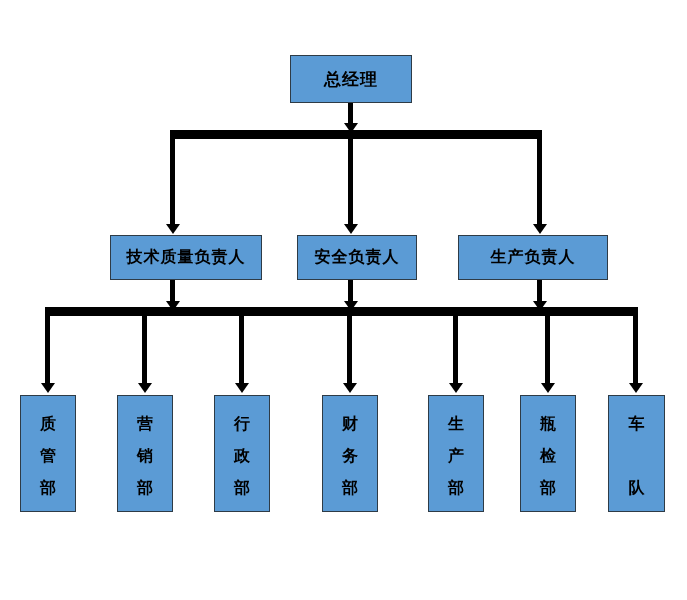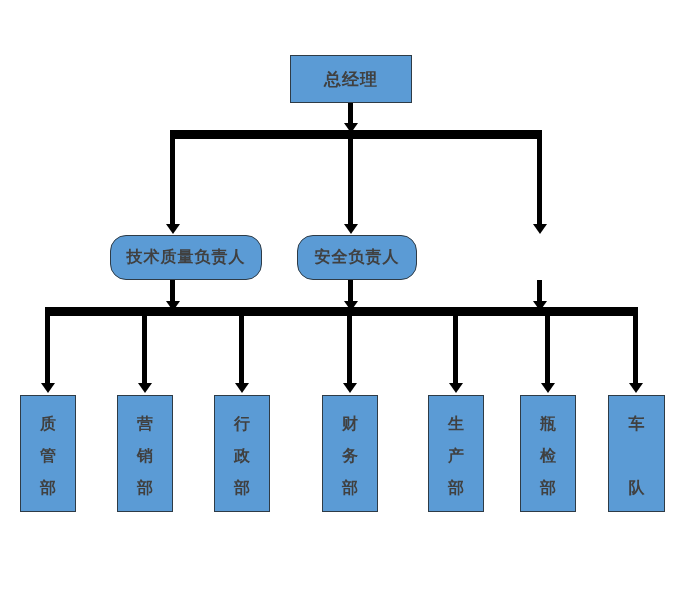--- a/index.html
+++ b/index.html
@@ -16,35 +16,34 @@
     width: 687px;
     height: 600px;
     background: #ffffff;
     overflow: hidden;
   }
   .node {
     position: absolute;
     box-sizing: border-box;
     background: #5B9BD5;
     border: 1px solid #2E3B46;
-    color: #404040;
+    color: #000000;
     display: flex;
     align-items: center;
     justify-content: center;
     text-align: center;
     font-weight: bold;
     letter-spacing: 1px;
     z-index: 3;
   }
   .node.level-0 {
     font-size: 17px;
   }
   .node.level-1 {
     font-size: 16px;
-    border-radius: 16px;
   }
   .node.level-2 {
     font-size: 16px;
     letter-spacing: normal;
     line-height: 1.0;
     padding-top: 4px;
   }
   .vtext {
     display: block;
     width: 1em;
@@ -101,20 +100,23 @@
   <div class="arrowhead" style="left:533px; top:224px;"></div>
 
   <div class="node level-1" style="left:110px; top:235px; width:152px; height:45px;">
     <span>技术质量负责人</span>
   </div>
 
   <div class="node level-1" style="left:297px; top:235px; width:120px; height:45px;align-items:center;">
     <span>安全负责人</span>
   </div>
 
+  <div class="node level-1" style="left:458px; top:235px; width:150px; height:45px;">
+    <span>生产负责人</span>
+  </div>
 
   <div class="vline" style="left:170px; top:280px; width:5px; height:26px;"></div>
   <div class="arrowhead" style="left:166px; top:301px;"></div>
 
   <div class="vline" style="left:348px; top:280px; width:5px; height:26px;"></div>
   <div class="arrowhead" style="left:344px; top:301px;"></div>
 
   <div class="vline" style="left:537px; top:280px; width:5px; height:26px;"></div>
   <div class="arrowhead" style="left:533px; top:301px;"></div>
 

